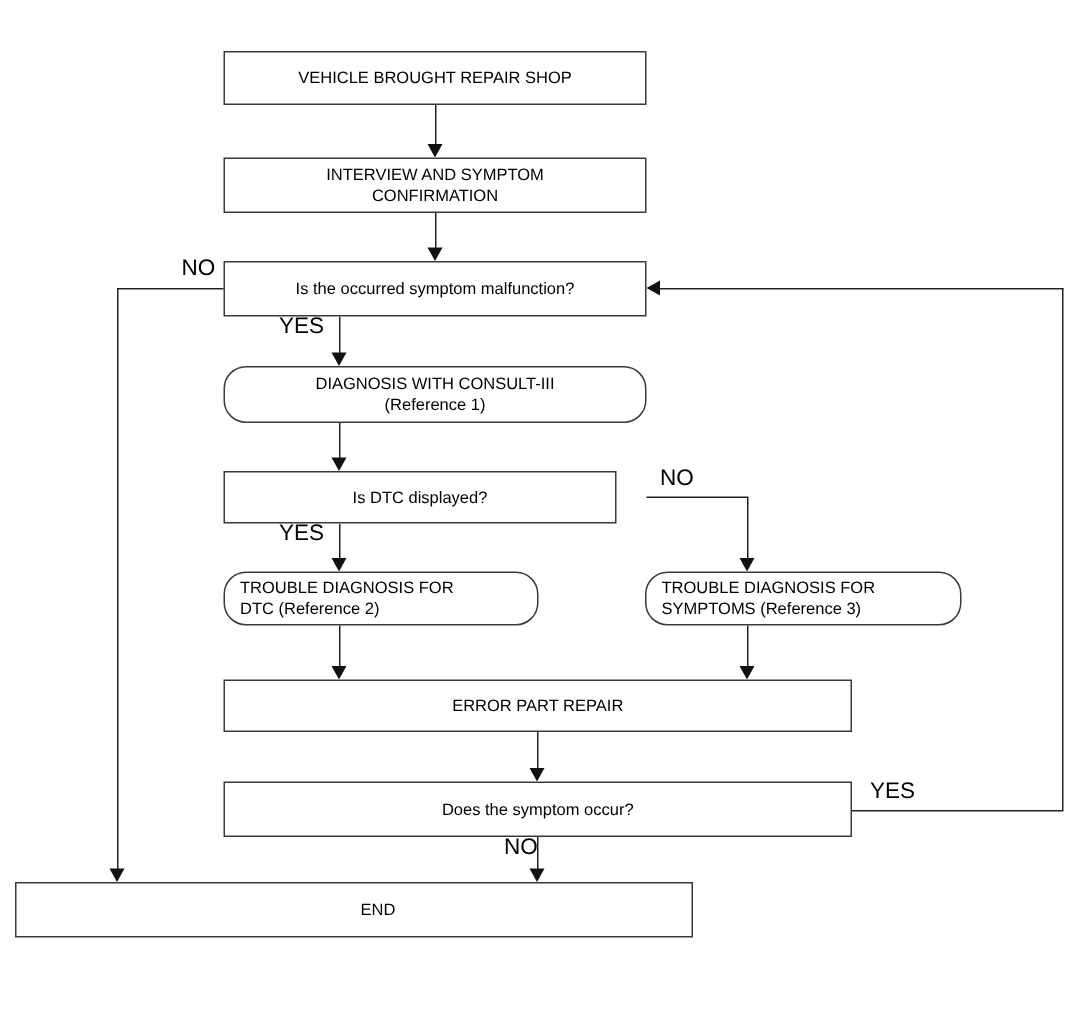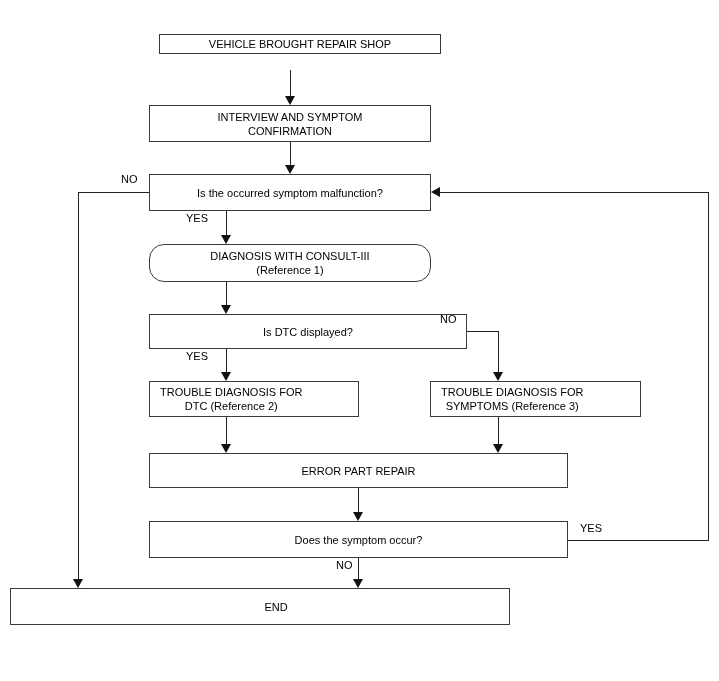--- a/index.html
+++ b/index.html
@@ -26,30 +26,31 @@
     align-items: center;
     justify-content: center;
     text-align: center;
     font-size: 11px;
     color: #000000;
     line-height: 14px;
     z-index: 3;
   }
   .node.left-align {
     justify-content: flex-start;
-    text-align: center;
+    text-align: left;
     padding-left: 10px;
+    border-radius: 15px;
   }
   .node .txt {
     display: block;
     white-space: pre-line;
   }
   .edge-label {
     position: absolute;
-    font-size: 11px;
+    font-size: 15px;
     color: #000000;
     line-height: 12px;
     z-index: 4;
     white-space: nowrap;
   }
   .ln {
     position: absolute;
     background: #222222;
     z-index: 1;
   }
@@ -112,39 +113,39 @@
   <div class="arrow-down" style="left:353px; top:512px;"></div>
 
   <div class="ln h" style="left:568px; top:540px; width:140px;"></div>
   <div class="ln v" style="left:708px; top:192px; height:349px;"></div>
   <div class="ln h" style="left:440px; top:192px; width:269px;"></div>
   <div class="arrow-left" style="left:431px; top:187px;"></div>
 
   <div class="ln v" style="left:358px; top:558px; height:22px;"></div>
   <div class="arrow-down" style="left:353px; top:579px;"></div>
 
-  <div class="node" style="left:149px; top:34px; width:282px; height:20px;margin-left:10px;">
+  <div class="node" style="left:149px; top:34px; width:282px; height:36px;">
     <span class="txt">VEHICLE BROUGHT REPAIR SHOP</span>
   </div>
 
   <div class="node" style="left:149px; top:105px; width:282px; height:37px;">
     <span class="txt">INTERVIEW AND SYMPTOM
 CONFIRMATION</span>
   </div>
 
   <div class="node" style="left:149px; top:174px; width:282px; height:37px;">
     <span class="txt">Is the occurred symptom malfunction?</span>
   </div>
 
   <div class="node" style="left:149px; top:244px; width:282px; height:38px;border-radius:15px;">
     <span class="txt">DIAGNOSIS WITH CONSULT-III
 (Reference 1)</span>
   </div>
 
-  <div class="node" style="left:149px; top:314px; width:318px; height:35px;">
+  <div class="node" style="left:149px; top:314px; width:262px; height:35px;">
     <span class="txt">Is DTC displayed?</span>
   </div>
 
   <div class="node left-align" style="left:149px; top:381px; width:210px; height:36px;">
     <span class="txt">TROUBLE DIAGNOSIS FOR
 DTC (Reference 2)</span>
   </div>
 
   <div class="node left-align" style="left:430px; top:381px; width:211px; height:36px;">
     <span class="txt">TROUBLE DIAGNOSIS FOR
@@ -152,21 +153,21 @@
   </div>
 
   <div class="node" style="left:149px; top:521px; width:419px; height:37px;">
     <span class="txt">Does the symptom occur?</span>
   </div>
 
   <div class="node" style="left:149px; top:453px; width:419px; height:35px;">
     <span class="txt">ERROR PART REPAIR</span>
   </div>
 
-  <div class="node" style="left:10px; top:588px; width:500px; height:37px;padding-left:32px;">
+  <div class="node" style="left:10px; top:588px; width:452px; height:37px;padding-left:32px;">
     <span class="txt">END</span>
   </div>
 
   <div class="edge-label" style="left:121px; top:173px;">NO</div>
   <div class="edge-label" style="left:186px; top:212px;">YES</div>
   <div class="edge-label" style="left:440px; top:313px;">NO</div>
   <div class="edge-label" style="left:186px; top:350px;">YES</div>
   <div class="edge-label" style="left:580px; top:522px;">YES</div>
   <div class="edge-label" style="left:336px; top:559px;">NO</div>
 

